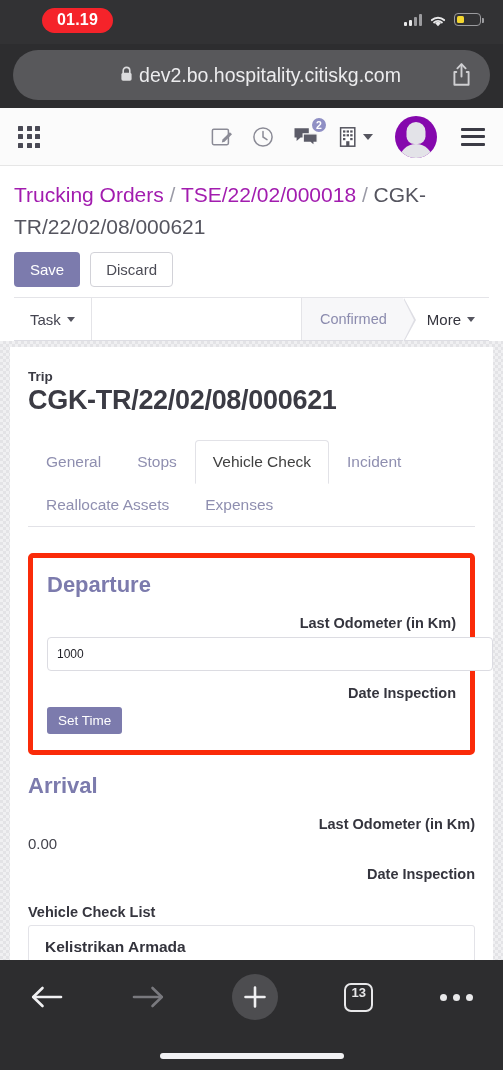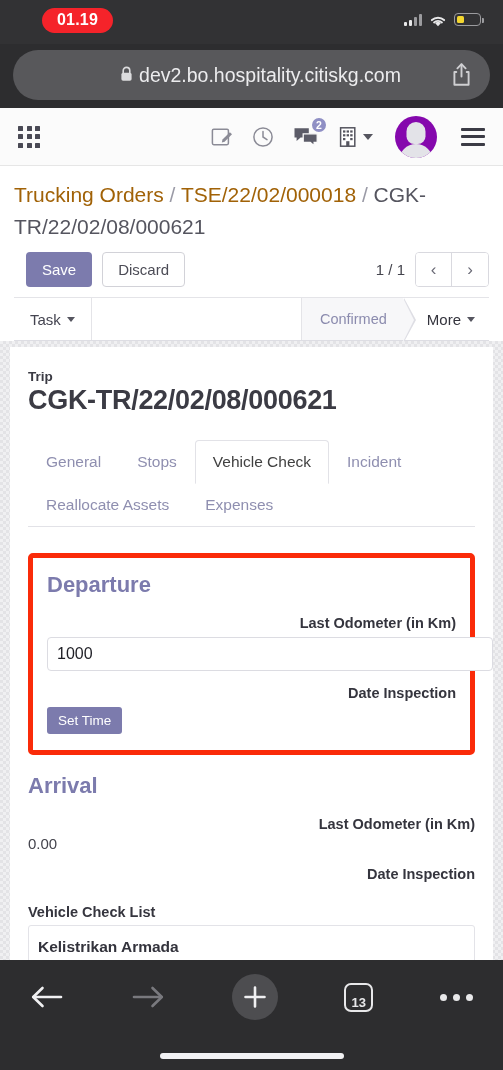--- a/index.html
+++ b/index.html
@@ -97,25 +97,25 @@
     position: absolute; left: 50%; bottom: -3px; transform: translateX(-50%);
     width: 34px; height: 17px; border-radius: 17px 17px 0 0;
     background: #e3e3e8;
   }
   .burger { margin-left: 24px; display: flex; flex-direction: column; gap: 4.5px; }
   .burger span { display: block; width: 24px; height: 3px; background: #3b3b45; border-radius: 1px; }
 
   
   .control-panel { padding: 13px 14px 0; background: #fff; }
   .breadcrumb { font-size: 21px; line-height: 32px; color: #8f8fb0; }
-  .breadcrumb .crumb { color: #a16207; }
+  .breadcrumb .crumb { color: #a21caf; }
   .breadcrumb .sep { color: #9a9aa6; }
   .breadcrumb .active { color: #55555f; }
 
-  .cp-buttons { display: flex; align-items: center; margin-top: 9px; margin-left: 12px; }
+  .cp-buttons { display: flex; align-items: center; margin-top: 9px; }
   .btn {
     font-size: 15px; border-radius: 4px; padding: 9px 15px;
     border: 1px solid transparent; cursor: pointer; line-height: 1;
     font-family: "Liberation Sans", sans-serif;
   }
   .btn-save { background: #7c7bad; color: #ffffff; }
   .btn-discard { background: #fff; color: #4c4c56; border-color: #d2d2d8; }
   .pager { margin-left: auto; display: flex; align-items: center; gap: 10px; }
   .pager-count { font-size: 15px; color: #44444d; }
   .pager-btns { display: flex; border: 1px solid #d9d9df; border-radius: 4px; overflow: hidden; }
@@ -190,56 +190,56 @@
   }
   .tab.active {
     color: #404040; background: #fff; border-color: #e2e2e7; border-bottom-color: #fff;
   }
 
   .group-title { font-size: 22px; font-weight: bold; color: #7c7bad; }
   .fld-label { font-size: 14.5px; font-weight: bold; color: #35353e; text-align: right; }
   .fld-value { font-size: 15px; color: #44444d; }
   .txt-input {
     width: 446px; height: 34px; border: 1px solid #dcdce2; border-radius: 4px;
-    font-size: 16px; color: #1f1f26; padding: 0 9px;
+    font-size: 12px; color: #1f1f26; padding: 0 9px;
     font-family: "Liberation Sans", sans-serif; background: #fff;
   }
   .set-time-btn {
     background: #7c7bad; color: #fff; border: none; border-radius: 3px;
     font-size: 13.5px; padding: 6px 11px; cursor: pointer;
     font-family: "Liberation Sans", sans-serif;
   }
 
   
   .departure-box {
     border: 5px solid #fa2b09; border-radius: 5px;
     padding: 14px 14px 16px; margin-top: 26px; position: relative;
   }
   .arrival-block { margin-top: 18px; }
 
   .checklist-title { font-size: 14.5px; font-weight: bold; color: #35353e; margin-top: 22px; }
-  .checklist-card { border: 1px solid #e3e3e8; border-radius: 3px; margin-top: 5px; padding: 12px 9px; }
+  .checklist-card { border: 1px solid #e3e3e8; border-radius: 3px; margin-top: 5px; padding: 12px 16px; }
   .cl-name { font-size: 15.5px; font-weight: bold; color: #33333c; }
 
   
   .browserbar {
     height: 110px; background: #2d2d2f; position: relative;
   }
   .bb-row {
     display: flex; align-items: center; justify-content: space-between;
     padding: 14px 30px 0;
   }
   .bb-btn { display: flex; align-items: center; justify-content: center; cursor: pointer; }
   .plus-circle {
     width: 46px; height: 46px; border-radius: 50%; background: #4d4d50;
     display: flex; align-items: center; justify-content: center;
   }
   .tabs-box {
     width: 29px; height: 29px; border: 2.5px solid #e8e8ea; border-radius: 7px;
-    display: flex; align-items: flex-end; justify-content: center;
+    display: flex; align-items: flex-start; justify-content: center;
     color: #e8e8ea; font-size: 13px; font-weight: 600;
   }
   .dots { display: flex; gap: 6px; }
   .dots span { width: 7px; height: 7px; border-radius: 50%; background: #e8e8ea; }
   .home-indicator {
     position: absolute; bottom: 11px; left: 50%; transform: translateX(-50%);
     width: 184px; height: 6px; border-radius: 3px; background: #f2f2f4;
   }
 </style>
 </head>
@@ -363,27 +363,20 @@
       <div class="breadcrumb">
         <span class="crumb">Trucking Orders</span>
         <span class="sep">/</span>
         <span class="crumb">TSE/22/02/000018</span>
         <span class="sep">/</span>
         <span class="active">CGK-TR/22/02/08/000621</span>
       </div>
       <div class="cp-buttons">
         <button class="btn btn-save">Save</button>
         <button class="btn btn-discard" style="margin-left:10px">Discard</button>
-        <div class="pager">
-          <span class="pager-count">1 / 1</span>
-          <span class="pager-btns">
-            <button>‹</button>
-            <button>›</button>
-          </span>
-        </div>
       </div>
 
       <div class="statusline">
         <div class="task-btn">
           <span>Task</span>
           <i class="cd"></i>
         </div>
         <div class="sl-spacer"></div>
         <div class="stage">
           <span>Confirmed</span>

